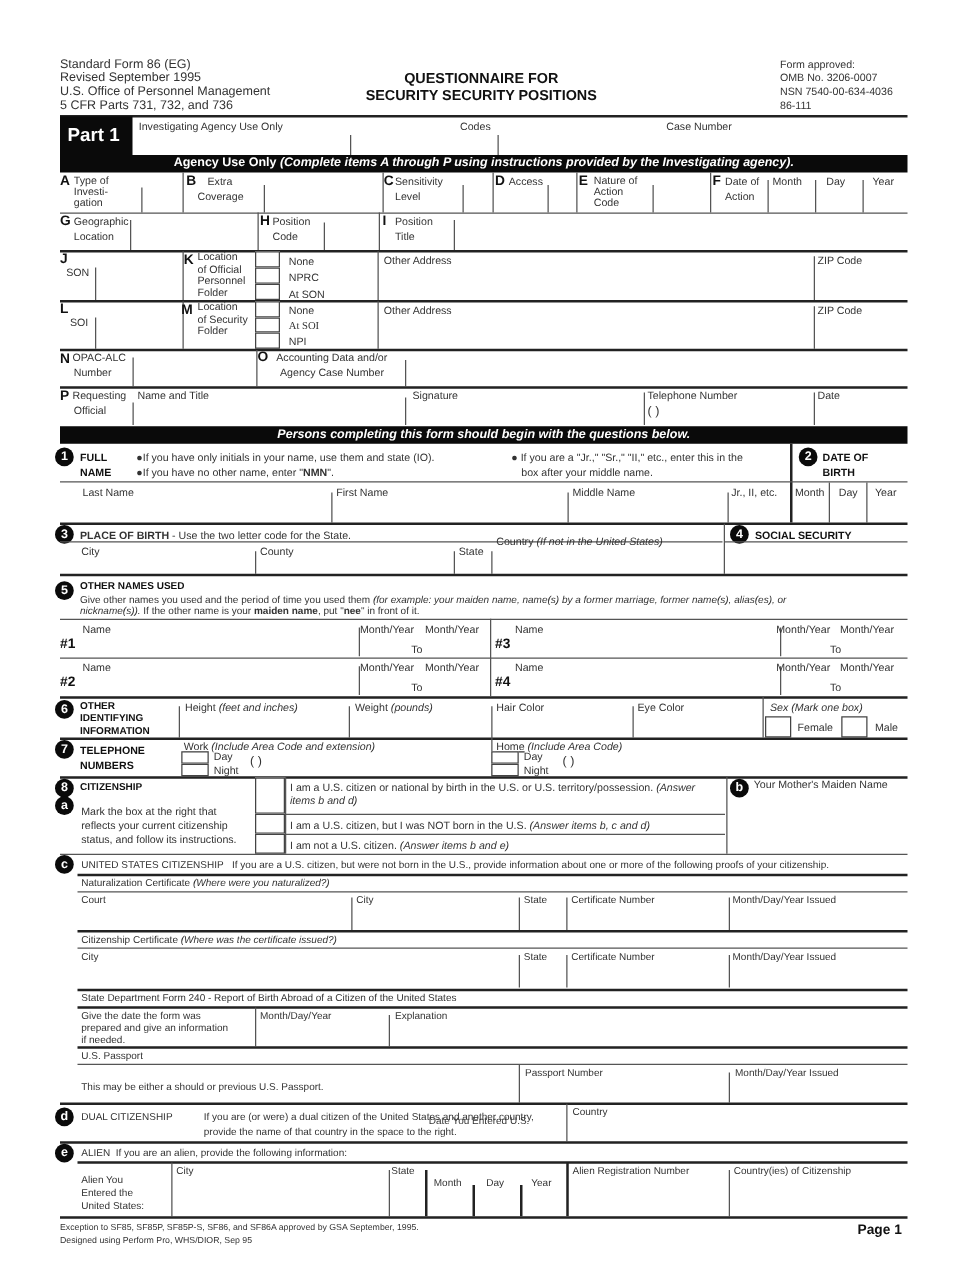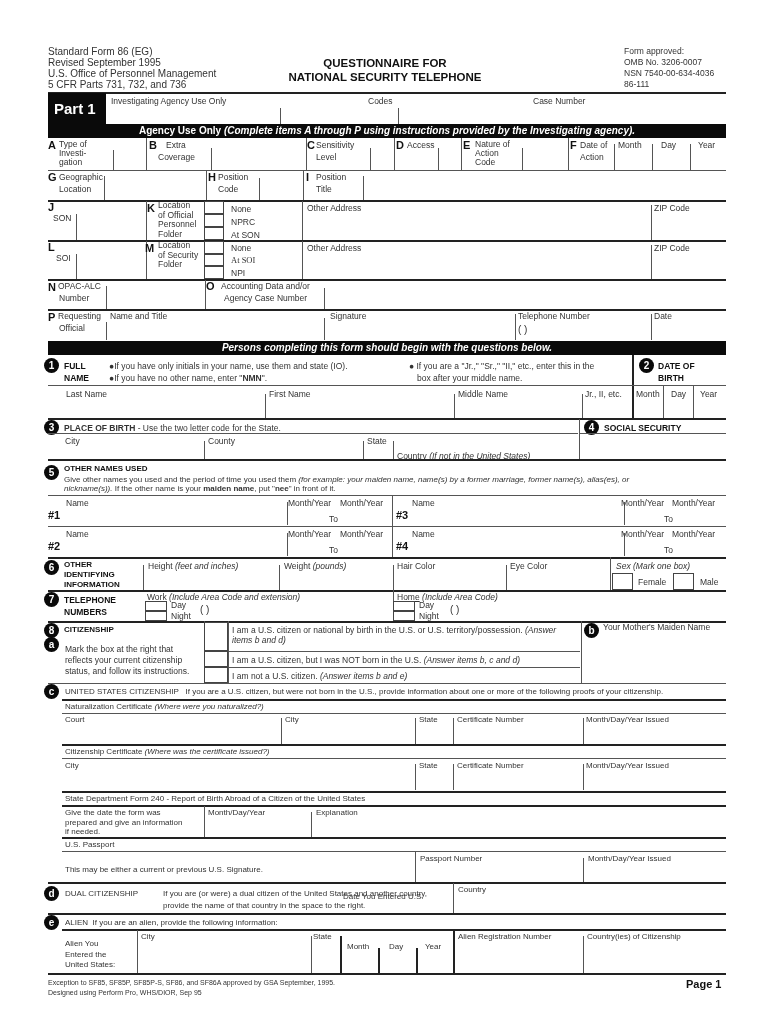--- a/index.html
+++ b/index.html
@@ -22,21 +22,21 @@
 </style>
 </head>
 <body>
 
 <div class="a" style="left:48px;top:46px;width:690px;height:46px;">
   <div class="t" style="left:0;top:0;font-size:10px;line-height:11px;">Standard Form 86 (EG)</div>
   <div class="t" style="left:0;top:11px;font-size:10px;line-height:11px;">Revised September 1995</div>
   <div class="t" style="left:0;top:22px;font-size:10px;line-height:11px;">U.S. Office of Personnel Management</div>
   <div class="t" style="left:0;top:33px;font-size:10px;line-height:11px;">5 CFR Parts 731, 732, and 736</div>
   <div class="t b" style="left:232px;top:10px;width:210px;text-align:center;font-size:11.5px;line-height:14px;">QUESTIONNAIRE FOR</div>
-  <div class="t b" style="left:232px;top:24px;width:210px;text-align:center;font-size:11.5px;line-height:14px;">NATIONAL SECURITY TELEPHONE</div>
+  <div class="t b" style="left:232px;top:24px;width:210px;text-align:center;font-size:11.5px;line-height:14px;">SECURITY SECURITY POSITIONS</div>
   <div class="t" style="left:576px;top:0;font-size:8.5px;line-height:11px;">Form approved:</div>
   <div class="t" style="left:576px;top:11px;font-size:8.5px;line-height:11px;">OMB No. 3206-0007</div>
   <div class="t" style="left:576px;top:22px;font-size:8.5px;line-height:11px;">NSN 7540-00-634-4036</div>
   <div class="t" style="left:576px;top:33px;font-size:8.5px;line-height:11px;">86-111</div>
 </div>
 
 <div class="hl2" style="left:48px;top:92px;width:678px;"></div>
 <div class="a" style="left:48px;top:93px;width:58px;height:31px;background:#0a0a0a;color:#fff;font-weight:bold;font-size:15px;line-height:31px;padding-left:6px;">
   <span>Part 1</span>
 </div>
@@ -244,21 +244,21 @@
 <input class="inp" style="left: 582px; top: 436px; width: 142px; height: 20px;">
 <div class="t" style="left:65px;top:436px;">City</div>
 <input class="inp" style="left: 62px; top: 446px; width: 140px; height: 12px;">
 <div class="vl" style="left:204px;top:441px;height:18px;"></div>
 <div class="t" style="left:208px;top:436px;">County</div>
 <input class="inp" style="left: 206px; top: 446px; width: 155px; height: 12px;">
 <div class="vl" style="left:363px;top:441px;height:18px;"></div>
 <div class="t" style="left:367px;top:436px;">State</div>
 <input class="inp" style="left: 365px; top: 446px; width: 26px; height: 12px;">
 <div class="vl" style="left:393px;top:441px;height:18px;"></div>
-<div class="t" style="left:397px;top:451px;text-decoration:underline;"><span>Country</span><span class="i"> (If not in the United States)</span></div>
+<div class="t" style="left:397px;top:428px;"><span>Country</span><span class="i"> (If not in the United States)</span></div>
 <input class="inp" style="left: 395px; top: 446px; width: 182px; height: 12px;">
 <div class="hl2" style="left:48px;top:459px;width:678px;"></div>
 
 <div class="circ" style="left:44px;top:465px;">5</div>
 <div class="t b" style="left:64px;top:464px;font-size:8px;">OTHER NAMES USED</div>
 <div class="t" style="left:64px;top:475px;font-size:8px;line-height:9px;"><span>Give other names you used and the period of time you used them </span><span class="i">(for example: your maiden name, name(s) by a former marriage, former name(s), alias(es), or</span></div>
 <div class="t" style="left:64px;top:484px;font-size:8px;line-height:9px;"><span class="i">nickname(s)).</span><span>  If the other name is your </span><b>maiden name</b><span>, put "</span><b>nee</b><span>" in front of it.</span></div>
 <div class="hl" style="left:48px;top:495px;width:678px;"></div>
 
 <div class="a" style="left:48px;top:496px;width:336px;height:29px;">
@@ -416,21 +416,21 @@
 <div class="vl" style="left:204px;top:806px;height:31px;"></div>
 <div class="t" style="left:208px;top:808px;font-size:8px;">Month/Day/Year</div>
 <input class="inp" style="left: 206px; top: 818px; width: 102px; height: 18px;">
 <div class="vl" style="left:311px;top:812px;height:25px;"></div>
 <div class="t" style="left:316px;top:808px;font-size:8px;">Explanation</div>
 <input class="inp" style="left: 313px; top: 818px; width: 410px; height: 18px;">
 <div class="hl2" style="left:62px;top:837px;width:664px;"></div>
 
 <div class="t" style="left:65px;top:840px;font-size:8px;">U.S. Passport</div>
 <div class="hl" style="left:62px;top:851px;width:664px;"></div>
-<div class="t" style="left:65px;top:865px;font-size:8px;">This may be either a current or previous U.S. Signature.</div>
+<div class="t" style="left:65px;top:865px;font-size:8px;">This may be either a should or previous U.S. Passport.</div>
 <div class="vl" style="left:415px;top:852px;height:30px;"></div>
 <div class="t" style="left:420px;top:854px;font-size:8px;">Passport Number</div>
 <input class="inp" style="left: 417px; top: 864px; width: 164px; height: 18px;">
 <div class="vl" style="left:583px;top:858px;height:24px;"></div>
 <div class="t" style="left:588px;top:854px;font-size:8px;">Month/Day/Year Issued</div>
 <input class="inp" style="left: 585px; top: 864px; width: 140px; height: 18px;">
 <div class="hl2" style="left:48px;top:882px;width:678px;"></div>
 
 <div class="circ" style="left:44px;top:886px;">d</div>
 <div class="t" style="left:65px;top:889px;font-size:8px;">DUAL CITIZENSHIP</div>

